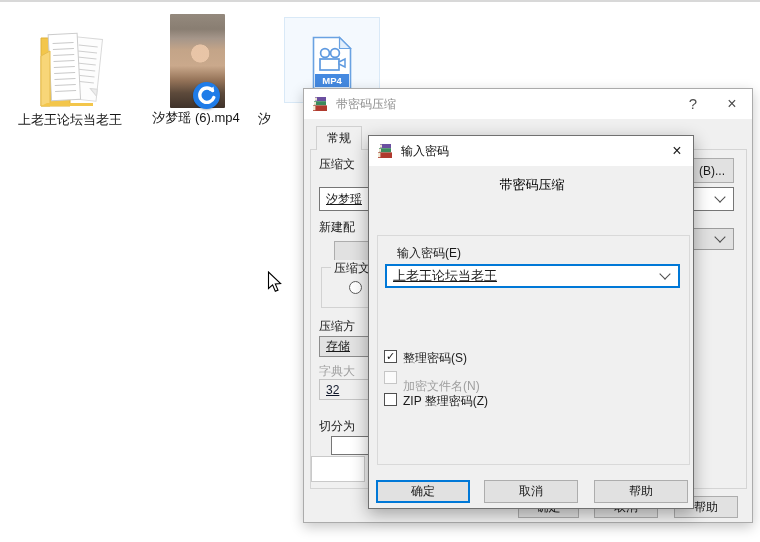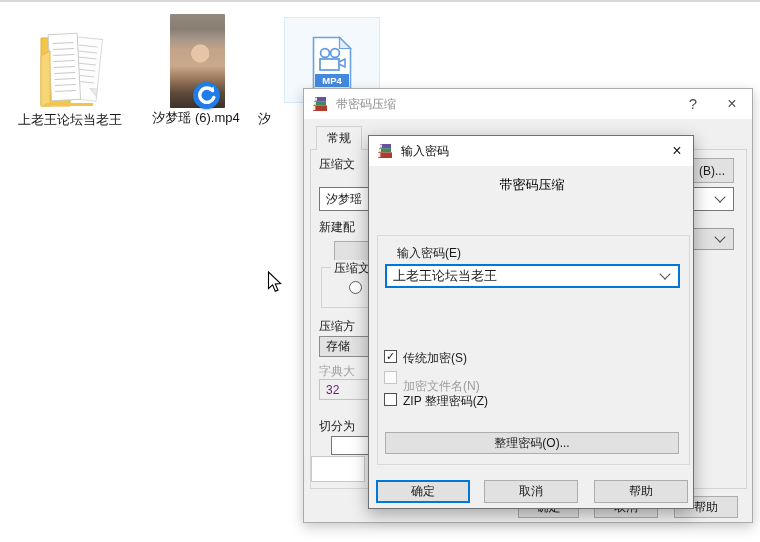--- a/index.html
+++ b/index.html
@@ -45,21 +45,21 @@
   .title-active{color:#0a0a0a;}
   .cap-btn{top:0;width:36px;height:30px;text-align:center;line-height:30px;font-size:15px;color:#4d4d4d;}
   .winrar{left:8px;top:7px;width:16px;height:16px;}
   
   .btn{
     background:#e1e1e1;border:1px solid #adadad;box-sizing:border-box;
     font-size:12px;text-align:center;color:#1a1a1a;
     display:flex;align-items:center;justify-content:center;
   }
   .combo{background:#fff;border:1px solid #767676;box-sizing:border-box;font-size:12px;}
-  .combo .val{position:absolute;left:6px;top:0;bottom:0;display:flex;align-items:center;white-space:nowrap;}
+  .combo .val{position:absolute;left:6px;top:0;bottom:0;display:flex;align-items:center;white-space:nowrap;text-decoration:underline;}
   .chev{position:absolute;right:9px;top:50%;width:7px;height:7px;margin-top:-6px;
         border-right:1.6px solid #4d4d4d;border-bottom:1.6px solid #4d4d4d;transform:rotate(45deg);}
   .lbl{font-size:12px;color:#1a1a1a;white-space:nowrap;}
   .lbl.dis{color:#9e9e9e;}
   .cb{width:13px;height:13px;background:#fff;border:1px solid #4f4f4f;box-sizing:border-box;
       display:flex;align-items:center;justify-content:center;font-size:11px;font-weight:bold;color:#111;}
   .cb.dis{border-color:#c6c6c6;background:#fbfbfb;}
   .radio{width:13px;height:13px;border:1px solid #5c5c5c;border-radius:50%;background:#fff;box-sizing:border-box;}
   .group{border:1px solid #d2d2d2;box-sizing:border-box;}
   .page{border:1px solid #d4d4d4;box-sizing:border-box;background:#f0f0f0;}
@@ -168,21 +168,21 @@
   <div class="abs radio" style="left:45px;top:192px;"></div>
   <div class="abs lbl" style="left:64px;top:192px;">R</div>
 
   <div class="abs lbl" style="left:15px;top:229px;">压缩方</div>
   <div class="abs combo" style="left:15px;top:247px;width:110px;height:21px;background:#e2e2e2;border-color:#8c8c8c;">
     <span class="val">存储</span>
   </div>
 
   <div class="abs lbl dis" style="left:15px;top:274px;">字典大</div>
   <div class="abs combo" style="left:15px;top:290px;width:100px;height:21px;background:#efefef;border-color:#c3c3c3;">
-    <span class="val" style="color:#701a75;">32</span>
+    <span class="val" style="color:#0f172a;">32</span>
   </div>
 
   <div class="abs lbl" style="left:15px;top:329px;">切分为</div>
   <div class="abs combo" style="left:27px;top:347px;width:80px;height:19px;"></div>
   <div class="abs" style="left:7px;top:367px;width:54px;height:26px;background:#fff;border:1px solid #c9c9c9;box-sizing:border-box;"></div>
 
   <div class="abs btn" style="left:214px;top:407px;width:61px;height:22px;">确定</div>
   <div class="abs btn" style="left:290px;top:407px;width:64px;height:22px;">取消</div>
   <div class="abs btn" style="left:370px;top:407px;width:64px;height:22px;">帮助</div>
 </div>
@@ -207,29 +207,28 @@
 
   <div class="abs lbl" style="left:28px;top:109px;">输入密码(E)</div>
   <div class="abs combo focus-accent" style="left:16px;top:128px;width:295px;height:24px;font-size:13px;">
     <span class="val">上老王论坛当老王</span>
     <span class="chev"></span>
   </div>
 
   <div class="abs cb" style="left:15px;top:214px;">
     <span>✓</span>
   </div>
-  <div class="abs lbl" style="left:34px;top:214px;">传统加密(S)</div>
+  <div class="abs lbl" style="left:34px;top:214px;">整理密码(S)</div>
 
   <div class="abs cb dis" style="left:15px;top:235px;"></div>
   <div class="abs lbl dis" style="left:34px;top:242px;">加密文件名(N)</div>
 
   <div class="abs cb" style="left:15px;top:257px;"></div>
   <div class="abs lbl" style="left:34px;top:257px;">ZIP 整理密码(Z)</div>
 
-  <div class="abs btn" style="left:16px;top:296px;width:294px;height:22px;">整理密码(O)...</div>
 
   <div class="abs btn focus-accent" style="left:7px;top:344px;width:94px;height:23px;">确定</div>
   <div class="abs btn" style="left:115px;top:344px;width:94px;height:23px;">取消</div>
   <div class="abs btn" style="left:225px;top:344px;width:94px;height:23px;">帮助</div>
 </div>
 
 <svg class="abs cursor" style="left:267px;top:271px;" width="15" height="22" viewBox="0 0 15 22">
   <path d="M1.5 1 L1.5 17.5 L5.6 13.9 L8.3 20.3 L11 19.1 L8.3 12.9 L13.6 12.5 Z" fill="#ffffff" stroke="#000000" stroke-width="1.1"></path>
 </svg>
 

